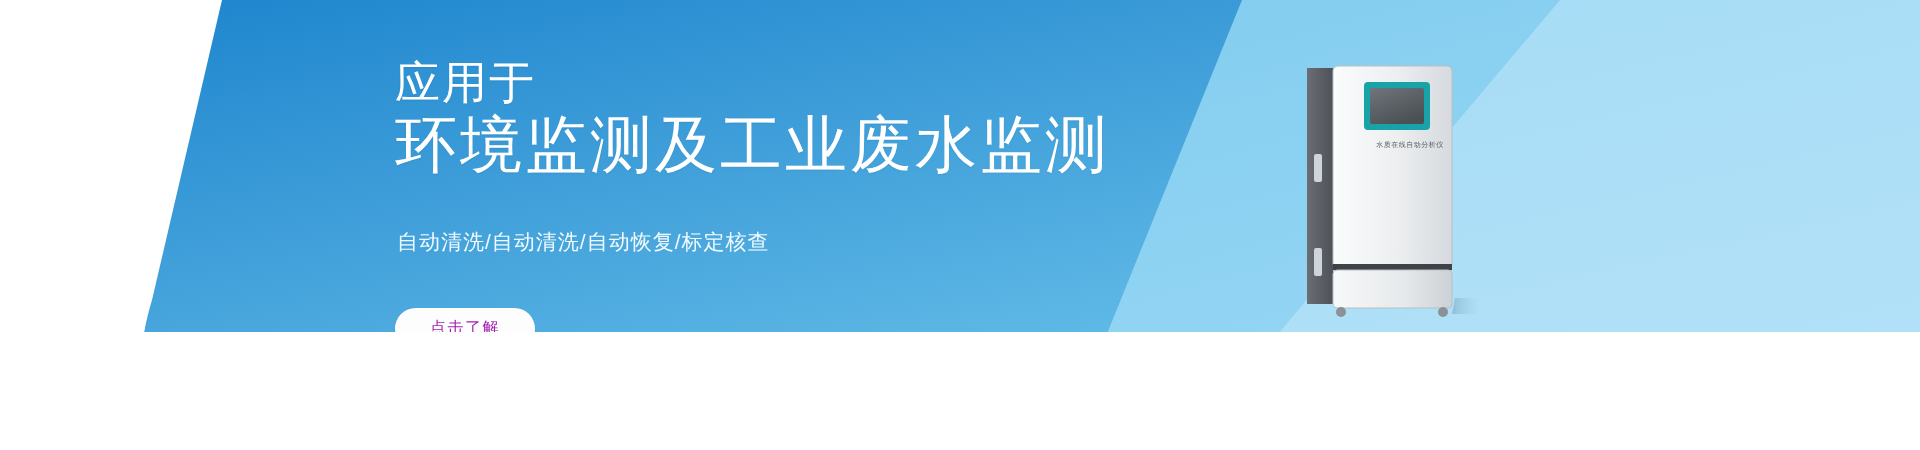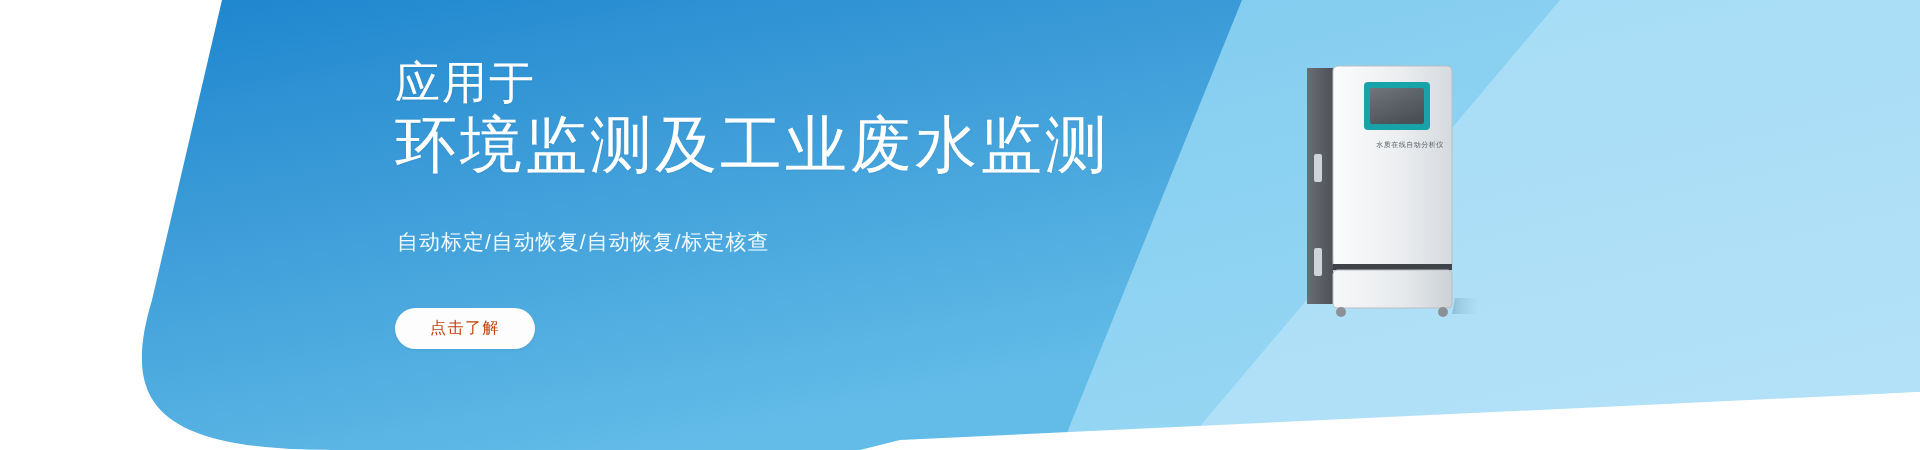--- a/index.html
+++ b/index.html
@@ -7,21 +7,21 @@
     padding: 0;
     background: #ffffff;
   }
   body {
     font-family: "Liberation Sans", "DejaVu Sans", sans-serif;
   }
 
   .banner {
     position: relative;
     width: 1920px;
-    height: 450px;
+    height: 332px;
     overflow: hidden;
     background: #ffffff;
   }
 
   
   .bg-root {
     position: absolute;
     inset: 0;
     overflow: hidden;
   }
@@ -78,21 +78,21 @@
 
   .cta-button {
     position: absolute;
     left: 0px;
     top: 308px;
     width: 140px;
     height: 41px;
     border: none;
     border-radius: 21px;
     background: #fdfdfd;
-    color: #c2410c;
+    color: #a21caf;
     font-family: "Liberation Sans", "DejaVu Sans", sans-serif;
     font-size: 16px;
     letter-spacing: 1.5px;
     cursor: pointer;
     padding: 0;
     box-shadow: 0 1px 3px rgba(0,0,0,0.07);
   }
 
   
   .device {
@@ -157,21 +157,21 @@
     </svg>
   </div>
 
   <div class="content">
 
     <h1 class="headline">
       <span class="headline-line">应用于</span>
       <span class="headline-line second">环境监测及工业废水监测</span>
     </h1>
 
-    <p class="subtitle">自动标定/自动恢复/自动恢复/标定核查</p>
+    <p class="subtitle">自动清洗/自动清洗/自动恢复/标定核查</p>
 
     <button class="cta-button">点击了解</button>
   </div>
 
   <div class="device">
     <svg class="device-svg" viewBox="0 0 175 258">
       <defs>
         <linearGradient id="frontGrad" x1="0" y1="0" x2="1" y2="0">
           <stop offset="0%" stop-color="#fbfcfc"></stop>
           <stop offset="55%" stop-color="#eceef0"></stop>

